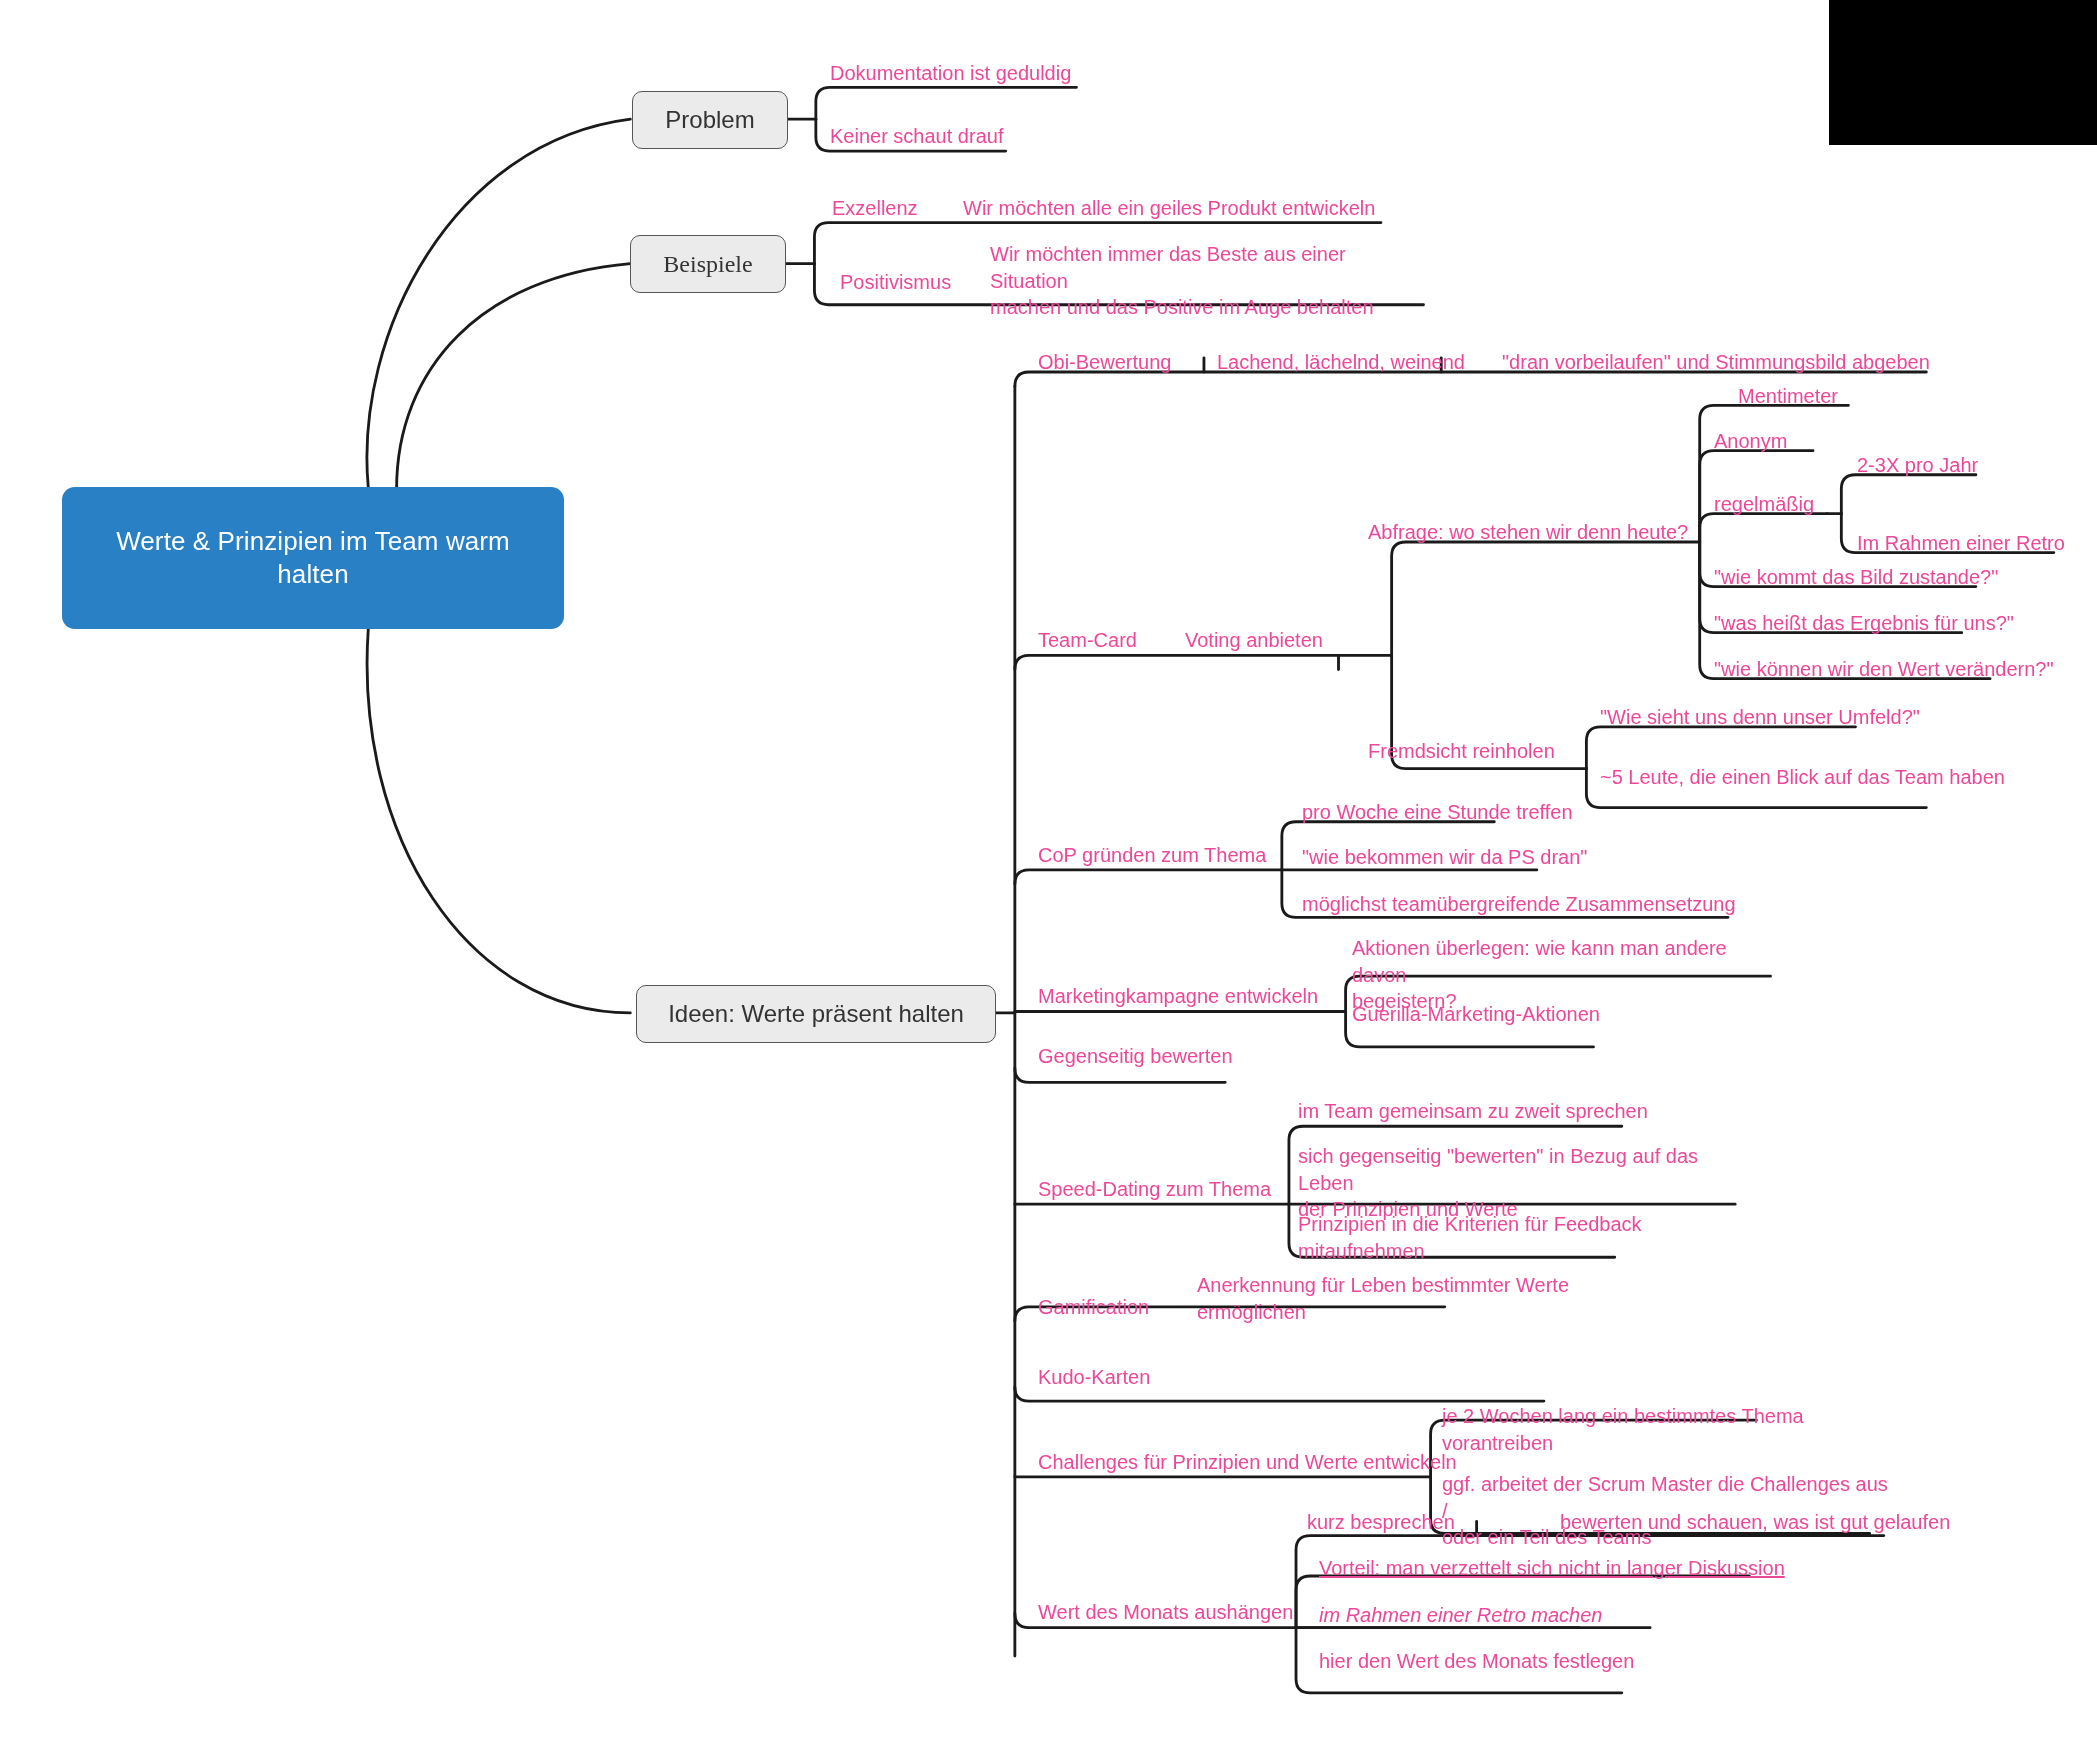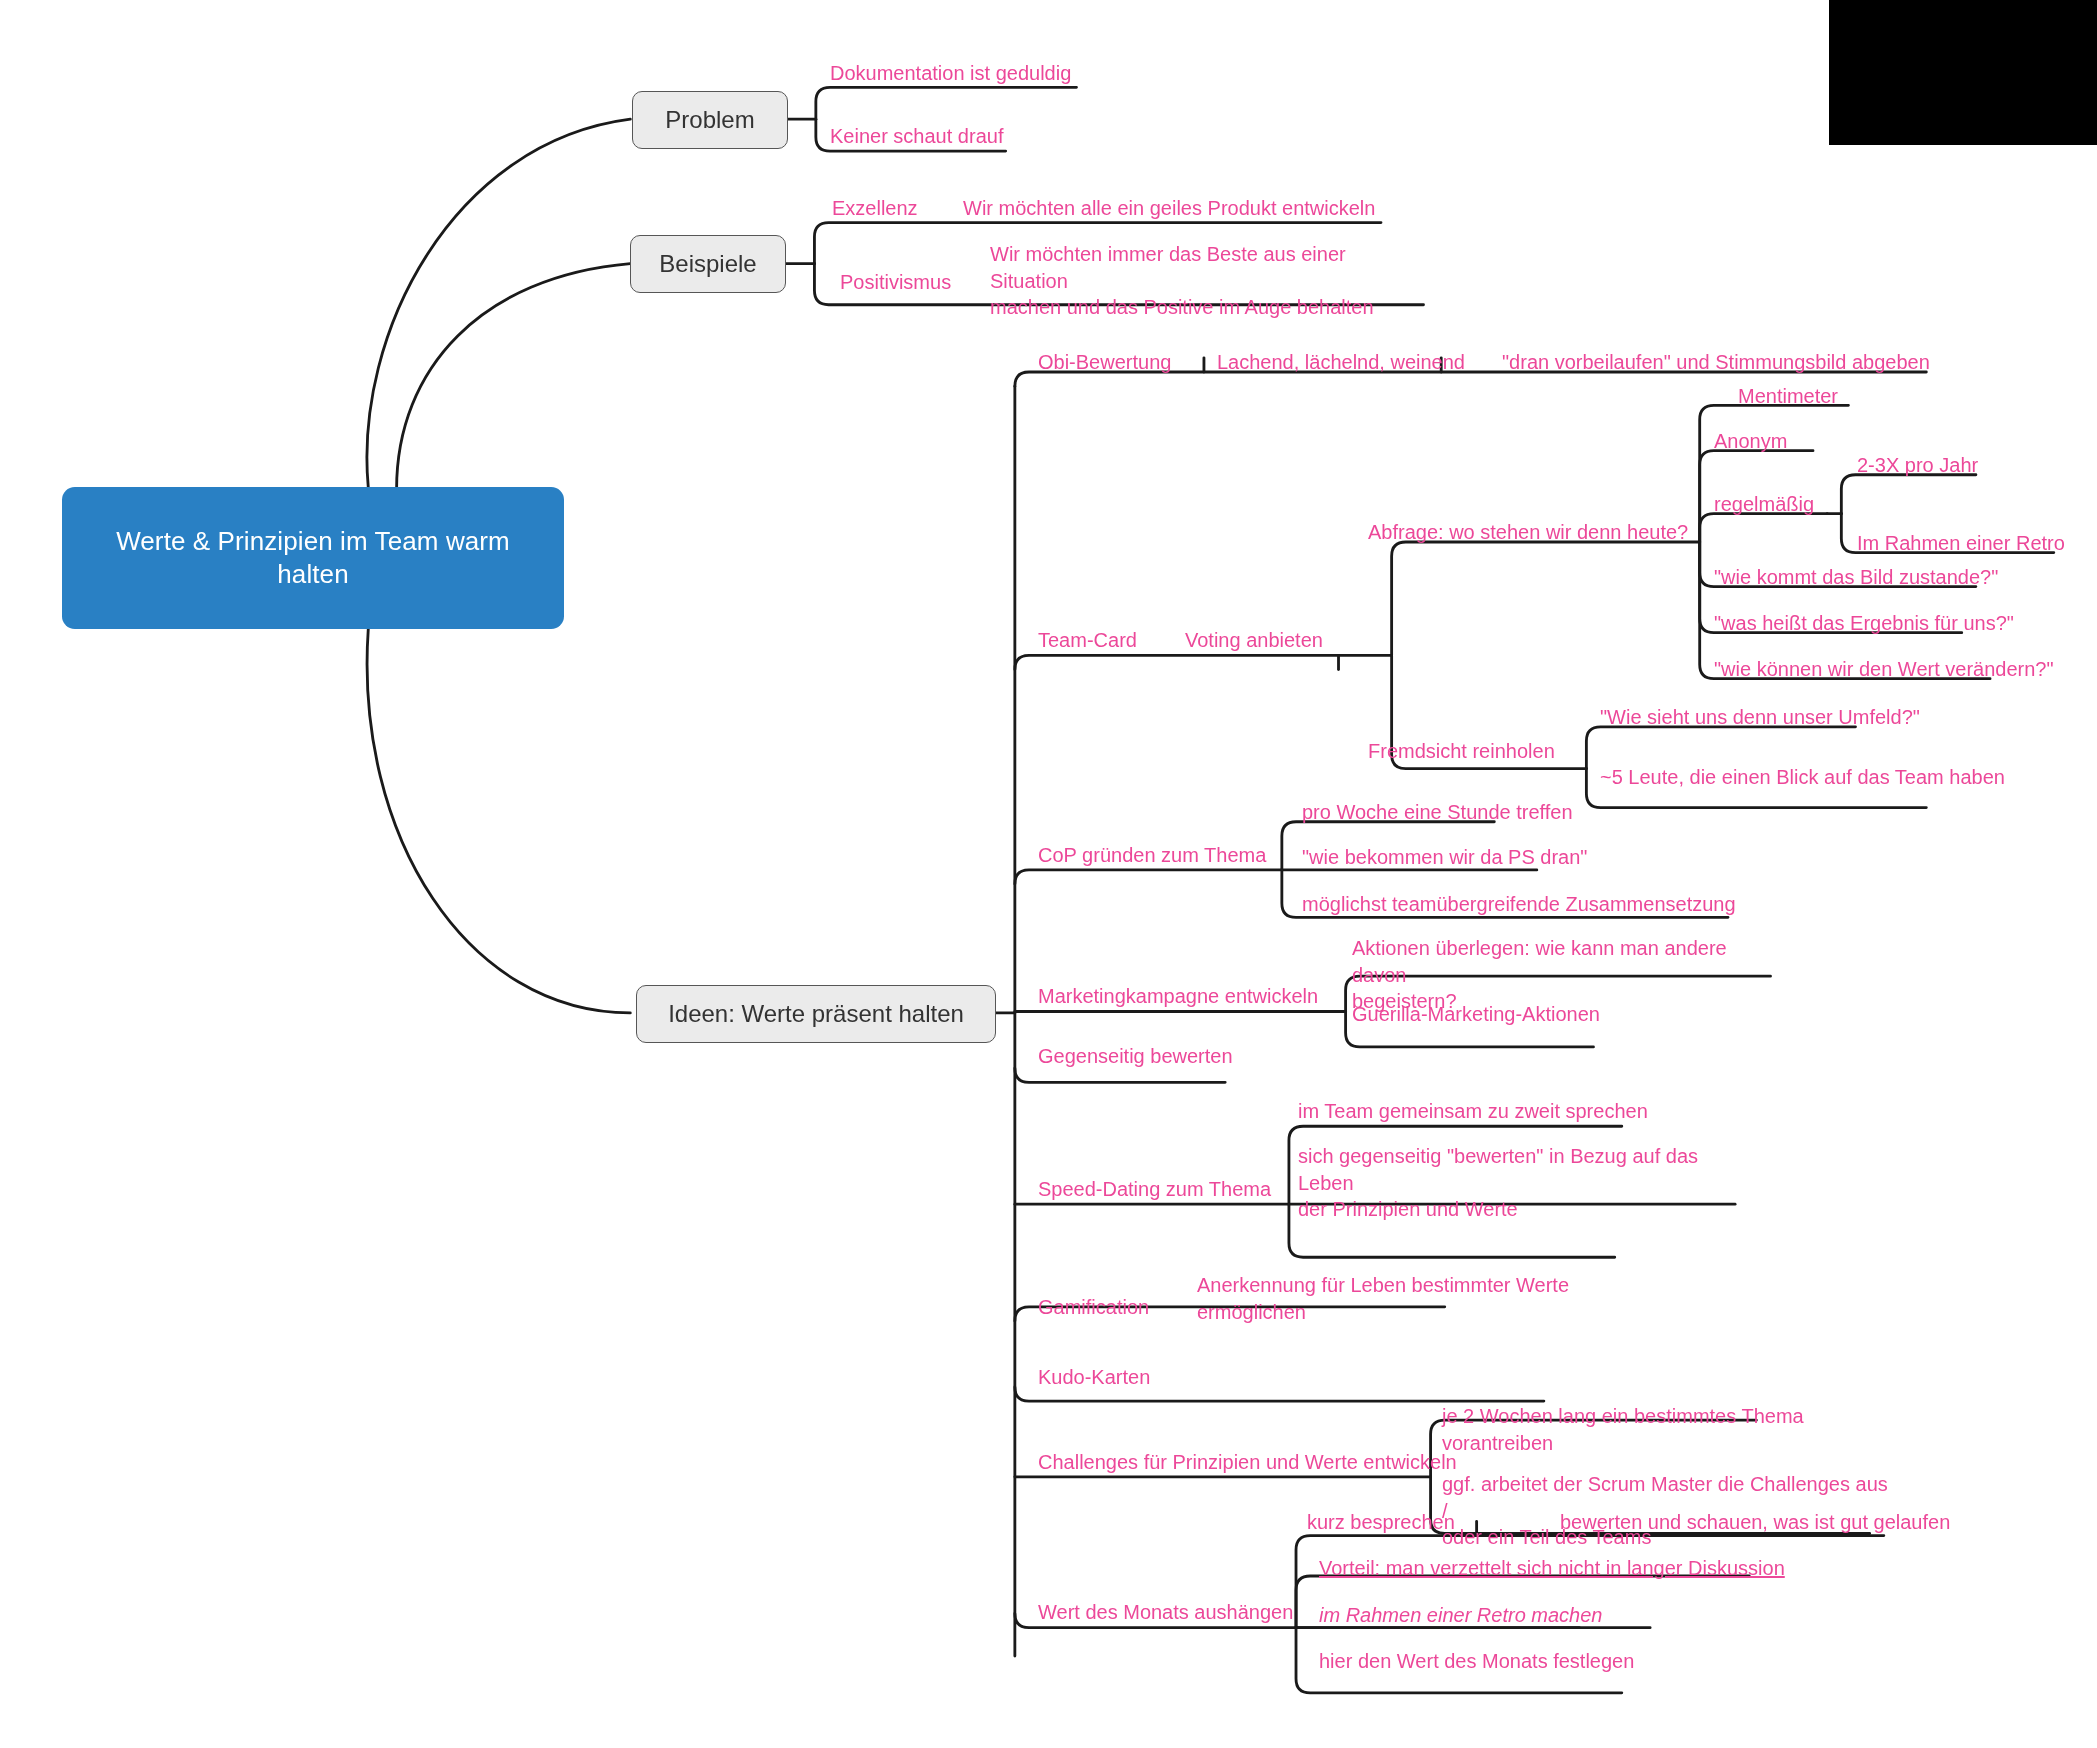--- a/index.html
+++ b/index.html
@@ -153,21 +153,21 @@
 
   <div class="root-node">
     <span>Werte &amp; Prinzipien im
 Team warm halten</span>
   </div>
 
   <div class="pill" style="left:632px; top:91px; width:156px; height:58px;">
     <span>Problem</span>
   </div>
 
-  <div class="pill" style="left:630px; top:235px; width:156px; height:58px;">
+  <div class="pill" style="left:630px; top:235px; width:156px; height:58px;font-family:Liberation Serif, serif;">
     <span>Beispiele</span>
   </div>
 
   <div class="pill" style="left:636px; top:985px; width:360px; height:58px;">
     <span>Ideen: Werte präsent halten</span>
   </div>
 
   <div class="leaf nowrap" style="left:830px; top:60px;">Dokumentation ist geduldig</div>
   <div class="leaf nowrap" style="left:830px; top:123px;">Keiner schaut drauf</div>
 
@@ -211,20 +211,22 @@
   <div class="leaf" style="left:1352px; top:935px; width:425px;">Aktionen überlegen: wie kann man andere davon
 begeistern?</div>
   <div class="leaf nowrap" style="left:1352px; top:1001px;">Guerilla-Marketing-Aktionen</div>
 
   <div class="leaf nowrap" style="left:1038px; top:1043px;">Gegenseitig bewerten</div>
 
   <div class="leaf nowrap" style="left:1038px; top:1176px;">Speed-Dating zum Thema</div>
   <div class="leaf nowrap" style="left:1298px; top:1098px;">im Team gemeinsam zu zweit sprechen</div>
   <div class="leaf" style="left:1298px; top:1143px; width:453px;">sich gegenseitig "bewerten" in Bezug auf das Leben
 der Prinzipien und Werte</div>
+  <div class="leaf" style="left:1298px; top:1211px; width:368px;">Prinzipien in die Kriterien für Feedback
+mitaufnehmen</div>
 
   <div class="leaf nowrap" style="left:1038px; top:1294px;">Gamification</div>
   <div class="leaf" style="left:1197px; top:1272px; width:397px;">Anerkennung für Leben bestimmter Werte
 ermöglichen</div>
 
   <div class="leaf nowrap" style="left:1038px; top:1364px;">Kudo-Karten</div>
 
   <div class="leaf nowrap" style="left:1038px; top:1449px;">Challenges für Prinzipien und Werte entwickeln</div>
   <div class="leaf" style="left:1442px; top:1403px; width:368px;">je 2 Wochen lang ein bestimmtes Thema
 vorantreiben</div>

